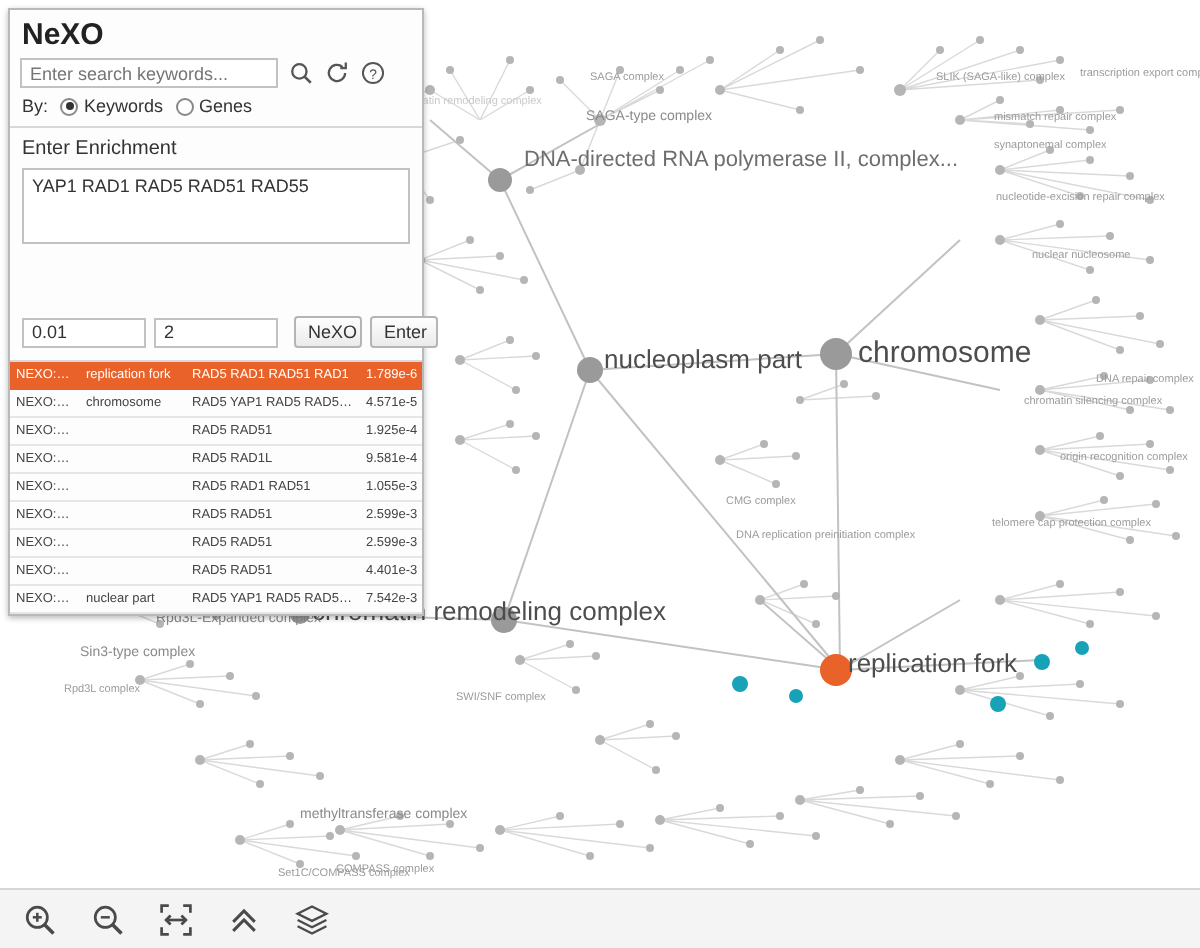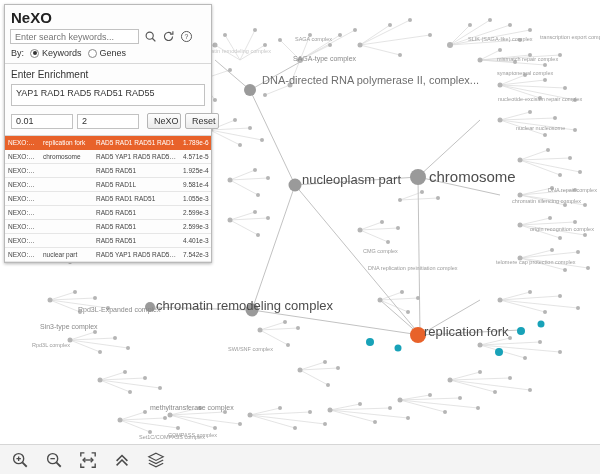--- a/index.html
+++ b/index.html
@@ -124,37 +124,38 @@
     margin: 0;
   }
   .section-title {
     padding: 5px 6px 4px 6px;
     font-size: 10px;
     color: #333;
   }
   .textarea-wrap { padding: 0 6px 5px 6px; }
   .term-textarea {
     width: 100%;
-    height: 22px;
+    height: 38px;
     border: 1px solid #c2c2c2;
     background: #fff;
     font-size: 9px;
     color: #333;
     padding: 3px 4px;
     box-sizing: border-box;
     resize: none;
     font-family: "Liberation Sans", sans-serif;
     outline: none;
     line-height: 1.3;
   }
   .params-row {
     display: flex;
     align-items: center;
     gap: 4px;
     padding: 0 6px 6px 6px;
+    margin-top: 28px;
   }
   .param-input {
     width: 62px;
     height: 15px;
     border: 1px solid #c2c2c2;
     background: #fff;
     font-size: 9px;
     padding: 0 4px;
     box-sizing: border-box;
     color: #333;
@@ -574,21 +575,21 @@
 
     <div class="textarea-wrap">
       <textarea class="term-textarea" style="">YAP1 RAD1 RAD5 RAD51 RAD55</textarea>
     </div>
 
     <div class="params-row">
       <input class="param-input" type="text" value="0.01" style="">
       <input class="param-input" type="text" value="2" style="">
       <span class="spacer"></span>
       <button class="btn">NeXO</button>
-      <button class="btn">Reset</button>
+      <button class="btn">Enter</button>
     </div>
 
     <div class="results">
       <table class="res">
         <tbody>
           <tr class="sel">
             <td class="c1">NEXO:9981</td>
             <td class="c2">replication fork</td>
             <td class="c3">RAD5 RAD1 RAD51 RAD1</td>
             <td class="c4">1.789e-6</td>

